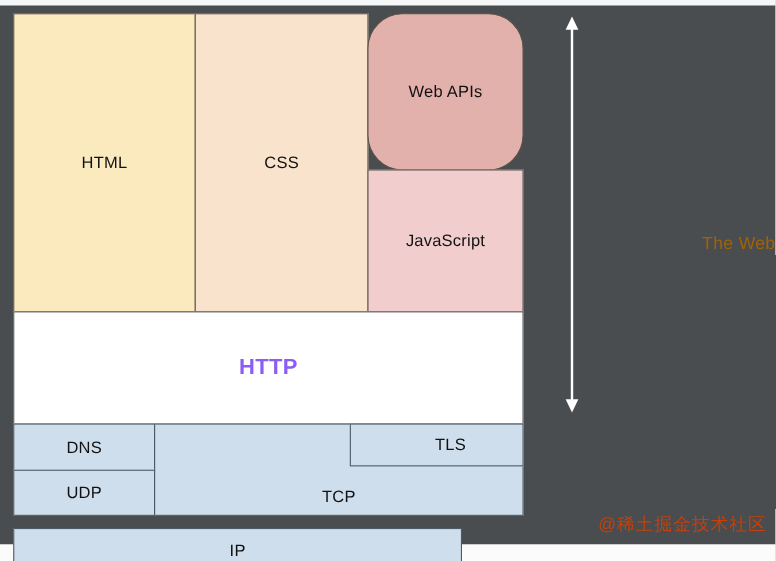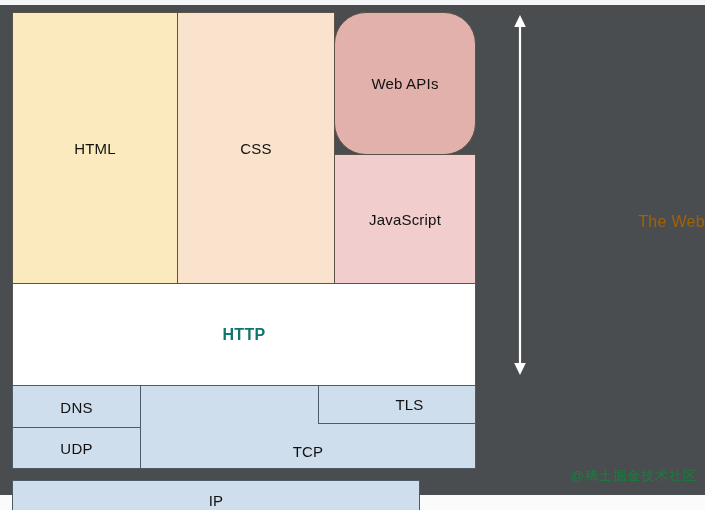--- a/index.html
+++ b/index.html
@@ -84,23 +84,23 @@
     left: 322px; top: 142px; width: 142px; height: 130px;
     background: #f2cdcd;
   }
 
   
   #cell-http {
     left: 0; top: 271px; width: 464px; height: 103px;
     background: #ffffff;
   }
   #cell-http .lbl {
-    color: #0f766e;
+    color: #8b5cf6;
     font-weight: bold;
-    font-size: 16px;
+    font-size: 20px;
     letter-spacing: .3px;
   }
 
   
   #cell-dns {
     left: 0; top: 373px; width: 129px; height: 44px;
     background: #cfdeec;
   }
   #cell-udp {
     left: 0; top: 415px; width: 129px; height: 42px;
@@ -148,22 +148,22 @@
     top: 9px;
     width: 22px;
     height: 362px;
   }
   #watermark {
     position: absolute;
     left: 0;
     top: 462px;
     width: 216px;
     text-align: right;
-    color: #15803d;
-    font-size: 13px;
+    color: #c2410c;
+    font-size: 16px;
     letter-spacing: 1px;
   }
 </style>
 </head>
 <body>
 
 <div id="stage">
 
   <div id="top-strip"></div>
   <div id="slide-bg"></div>

